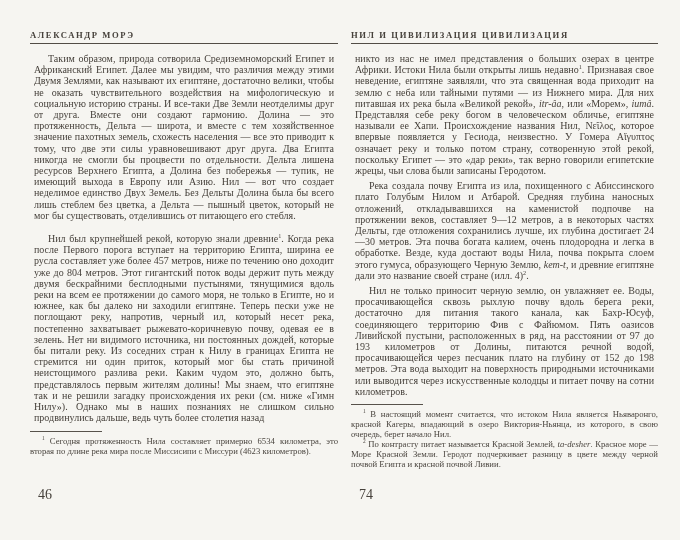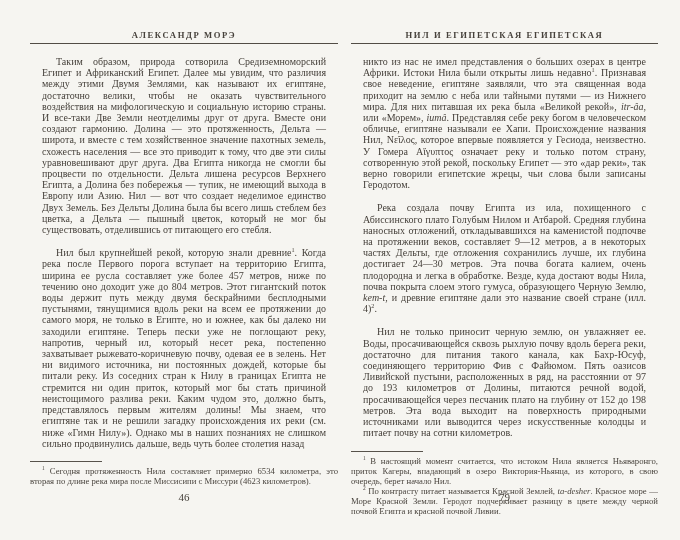--- a/index.html
+++ b/index.html
@@ -17,21 +17,21 @@
     color: #443f39;
   }
   .page {
     position: absolute;
     top: 30px;
     height: 482px;
   }
   .page.left  { left: 30px;  width: 308px; }
   .page.right { left: 351px; width: 307px; }
 
-  .running-head { text-align: center; }
+  .running-head { text-align: left; }
   .rh-text {
     font-size: 8.6px;
     font-weight: bold;
     letter-spacing: 1.6px;
     color: #46413b;
     white-space: nowrap;
   }
   .rh-rule {
     margin-top: 3px;
     border-top: 1.6px solid #524d46;
@@ -40,21 +40,21 @@
 
   .body-text {
     margin-top: 9px;
     font-size: 10px;
     line-height: 11.2px;
     text-align: justify;
     hyphens: auto;
     -webkit-hyphens: auto;
   }
   .body-text p.para {
-    margin: 12px;
+    margin: 4px;
     text-indent: 14px;
   }
   .body-text p.para.noindent { text-indent: 0; }
   .body-text p.para.gap { margin-top: 12px; }
 
   .fn-sep {
     width: 72px;
     border-top: 1px solid #57524b;
     height: 0;
     margin: 7px 0 4px 0;
@@ -73,24 +73,23 @@
   sup {
     font-size: 0.62em;
     line-height: 0;
     vertical-align: super;
   }
   i { font-style: italic; }
 
   .page-num {
     position: absolute;
     bottom: 9px;
-    left: 0;
+    left: 8px;
     right: 0;
-    text-align: center;
-    font-size: 11px;
+    font-size: 14px;
     color: #46413b;
   }
 </style>
 </head>
 <body>
 
 <div class="sheet">
 
   <section class="page left">
     <header class="running-head">
@@ -103,29 +102,29 @@
       </div>
     <div class="fn-sep"></div>
     <div class="footnotes">
         <p class="para"><sup>1</sup><span> Сегодня протяженность Нила составляет примерно 6534 километра, это вторая по длине река мира после Миссисипи с Миссури (4623 километров).</span></p>
       </div>
     <div class="page-num">46</div>
   </section>
 
   <section class="page right">
     <header class="running-head">
-      <div class="rh-text">НИЛ И ЕГИПЕТСКАЯ ЕГИПЕТСКАЯ</div>
+      <div class="rh-text">НИЛ И ЦИВИЛИЗАЦИЯ ЦИВИЛИЗАЦИЯ</div>
       <div class="rh-rule"></div>
     </header>
     <div class="body-text">
         <p class="para noindent"><span>никто из нас не имел представления о больших озерах в центре Африки. Истоки Нила были открыты лишь недавно</span><sup>1</sup><span>. Признавая свое неведение, египтяне заявляли, что эта священная вода приходит на землю с неба или тайными путями — из Нижнего мира. Для них питавшая их река была «Великой рекой», </span><i>itr-âa</i><span>, или «Морем», </span><i>iumâ</i><span>. Представляя себе реку богом в человеческом обличье, египтяне называли ее Хапи. Происхождение названия Нил, Νεῖλος, которое впервые появляется у Гесиода, неизвестно. У Гомера Αἴγυπτος означает реку и только потом страну, сотворенную этой рекой, поскольку Египет — это «дар реки», так верно говорили египетские жрецы, чьи слова были записаны Геродотом.</span></p>
         <p class="para"><span>Река создала почву Египта из ила, похищенного с Абиссинского плато Голубым Нилом и Атбарой. Средняя глубина наносных отложений, откладывавшихся на каменистой подпочве на протяжении веков, составляет 9—12 метров, а в некоторых частях Дельты, где отложения сохранились лучше, их глубина достигает 24—30 метров. Эта почва богата калием, очень плодородна и легка в обработке. Везде, куда достают воды Нила, почва покрыта слоем этого гумуса, образующего Черную Землю, </span><i>kem-t</i><span>, и древние египтяне дали это название своей стране (илл. 4)</span><sup>2</sup><span>.</span></p>
         <p class="para"><span>Нил не только приносит черную землю, он увлажняет ее. Воды, просачивающейся сквозь рыхлую почву вдоль берега реки, достаточно для питания такого канала, как Бахр-Юсуф, соединяющего территорию Фив с Файюмом. Пять оазисов Ливийской пустыни, расположенных в ряд, на расстоянии от 97 до 193 километров от Долины, питаются речной водой, просачивающейся через песчаник плато на глубину от 152 до 198 метров. Эта вода выходит на поверхность природными источниками или выводится через искусственные колодцы и питает почву на сотни километров.</span></p>
       </div>
     <div class="fn-sep"></div>
     <div class="footnotes">
-        <p class="para"><sup>1</sup><span> В настоящий момент считается, что истоком Нила является Ньяваронго, приток Кагеры, впадающий в озеро Виктория-Ньянца, из которого, в свою очередь, берет начало Нил.</span></p>
+        <p class="para"><sup>1</sup><span> В настоящий момент считается, что истоком Нила является Ньяваронго, красной Кагеры, впадающий в озеро Виктория-Ньянца, из которого, в свою очередь, берет начало Нил.</span></p>
         <p class="para"><sup>2</sup><span> По контрасту питает называется Красной Землей, </span><i>ta-desher</i><span>. Красное море — Море Красной Земли. Геродот подчеркивает разницу в цвете между черной почвой Египта и красной почвой Ливии.</span></p>
       </div>
-    <div class="page-num">79</div>
+    <div class="page-num">74</div>
   </section>
 
 </div>
 
 </body></html>

